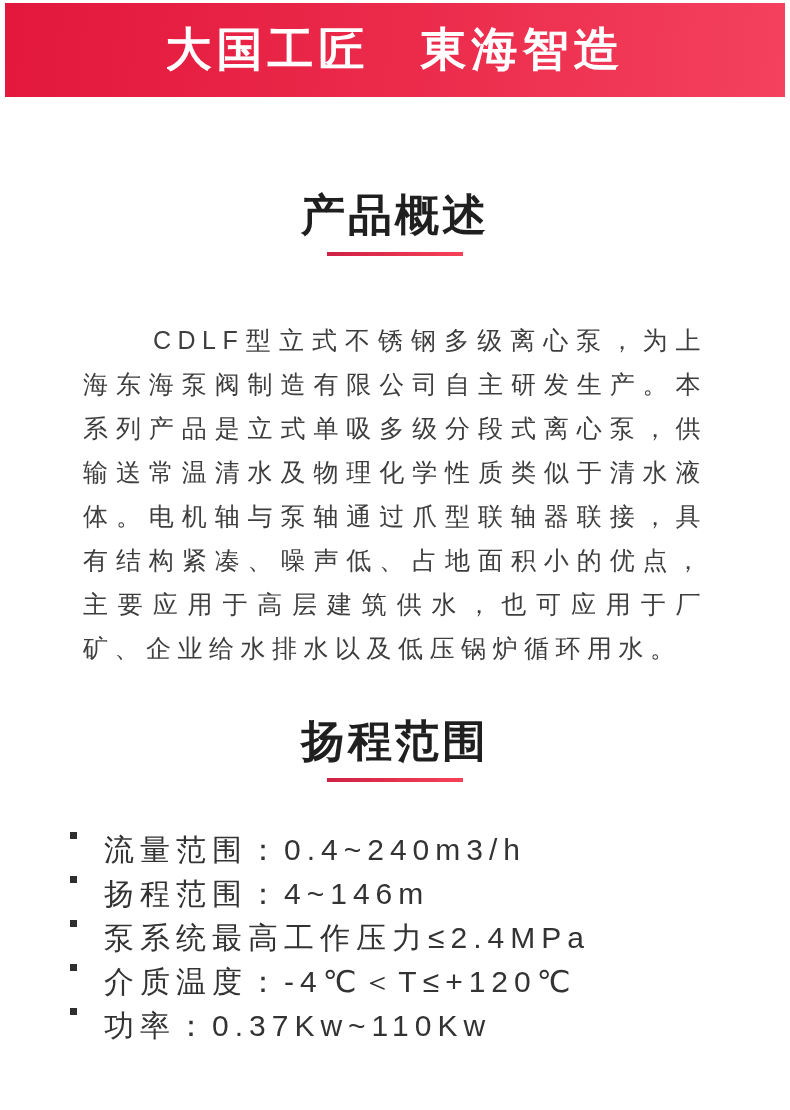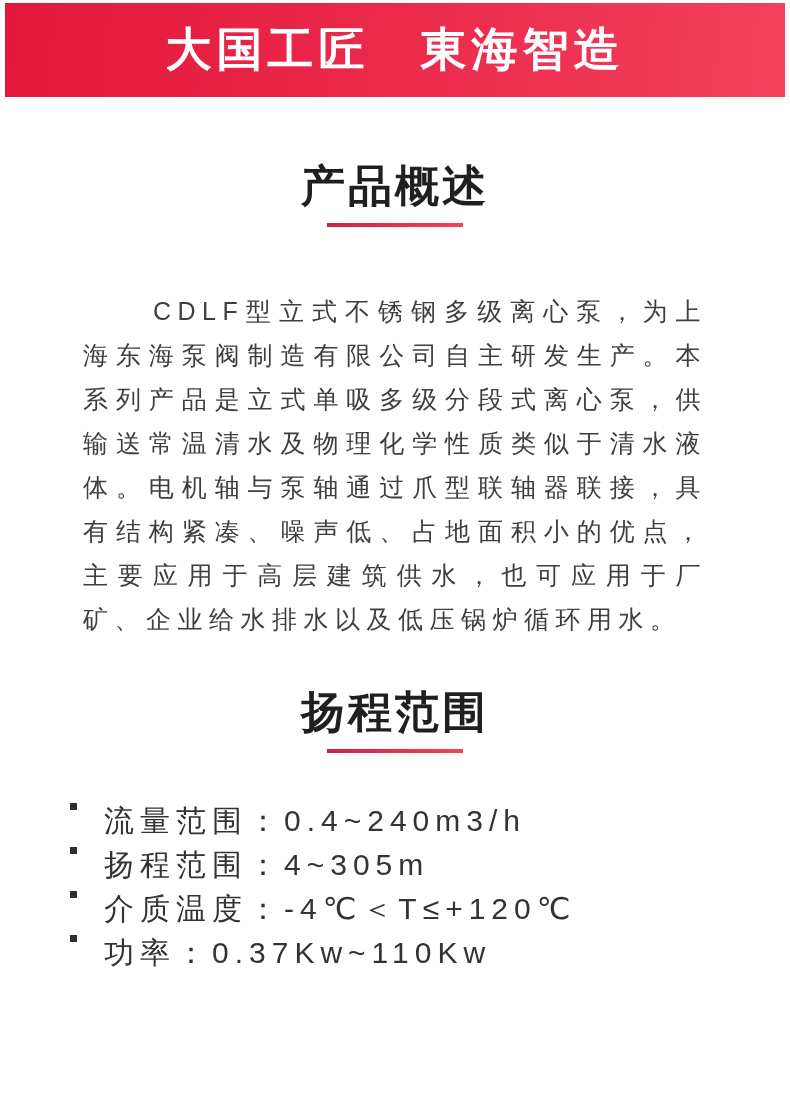--- a/index.html
+++ b/index.html
@@ -23,21 +23,21 @@
   }
   .banner-title {
     margin: 0;
     color: var(--banner-text, #ffffff);
     font-size: 46px;
     font-weight: bold;
     letter-spacing: 5px;
     white-space: pre;
   }
   .section-header { text-align: center; }
-  .section-header.first { margin-top: 64px; }
+  .section-header.first { margin-top: 93px; }
   .section-header.second { margin-top: 46px; }
   .section-title {
     margin: 0;
     display: block;
     font-size: 44px;
     line-height: 50px;
     font-weight: bold;
     color: var(--title-text, #1f1f1f);
     letter-spacing: 3px;
   }
@@ -100,21 +100,25 @@
     <div class="title-underline"></div>
   </div>
 
   <ul class="spec-list">
     <li class="spec-item">
       <span class="bullet-dot"></span>
       <span>流量范围：0.4~240m3/h</span>
     </li>
     <li class="spec-item">
       <span class="bullet-dot"></span>
-      <span>扬程范围：4~305m</span>
+      <span>扬程范围：4~146m</span>
+    </li>
+    <li class="spec-item">
+      <span class="bullet-dot"></span>
+      <span>泵系统最高工作压力≤2.4MPa</span>
     </li>
     <li class="spec-item">
       <span class="bullet-dot"></span>
       <span>介质温度：-4℃＜T≤+120℃</span>
     </li>
     <li class="spec-item">
       <span class="bullet-dot"></span>
       <span>功率：0.37Kw~110Kw</span>
     </li>
   </ul>

